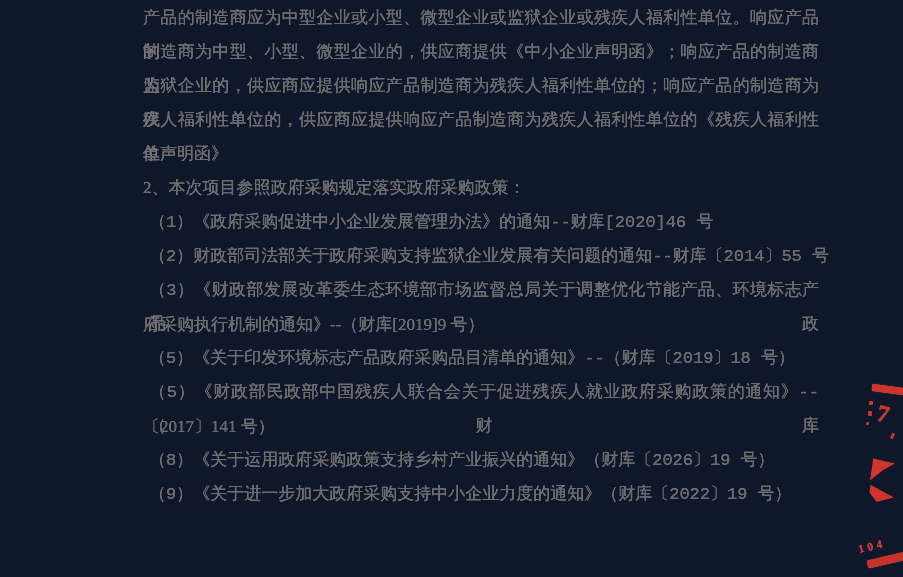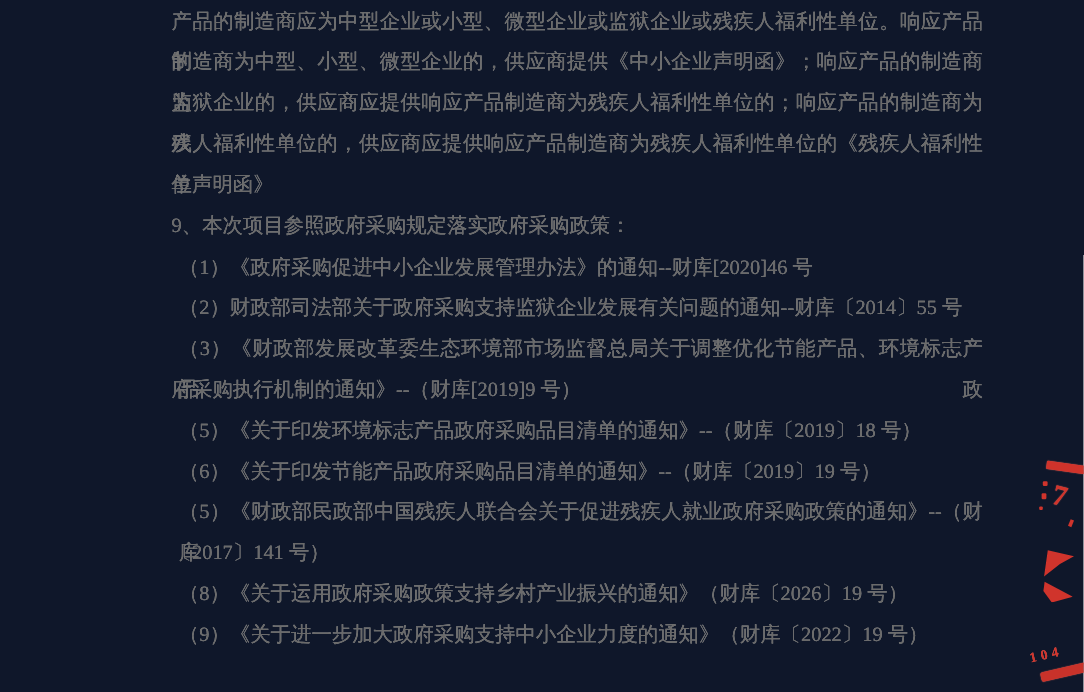--- a/index.html
+++ b/index.html
@@ -34,20 +34,21 @@
     white-space: nowrap;
     overflow: visible;
   }
   .line.just {
     white-space: normal;
     text-align: justify;
     text-align-last: justify;
   }
   .line.ind {
     padding-left: 6px;
+    font-family: Liberation Mono, monospace;
   }
   
   .seal {
     position: absolute;
     left: 855px;
     top: 380px;
     width: 48px;
     height: 197px;
     color: #d0342c;
   }
@@ -113,27 +114,26 @@
 <body>
 
 <div class="page">
 
   <div class="text-block">
     <div class="line just">产品的制造商应为中型企业或小型、微型企业或监狱企业或残疾人福利性单位。响应产品的</div>
     <div class="line just">制造商为中型、小型、微型企业的，供应商提供《中小企业声明函》；响应产品的制造商为</div>
     <div class="line just">监狱企业的，供应商应提供响应产品制造商为残疾人福利性单位的；响应产品的制造商为残</div>
     <div class="line just">疾人福利性单位的，供应商应提供响应产品制造商为残疾人福利性单位的《残疾人福利性单</div>
     <div class="line">位声明函》</div>
-    <div class="line">9、本次项目参照政府采购规定落实政府采购政策：</div>
+    <div class="line">2、本次项目参照政府采购规定落实政府采购政策：</div>
     <div class="line ind">（1）《政府采购促进中小企业发展管理办法》的通知--财库[2020]46 号</div>
     <div class="line ind">（2）财政部司法部关于政府采购支持监狱企业发展有关问题的通知--财库〔2014〕55 号</div>
     <div class="line ind just">（3）《财政部发展改革委生态环境部市场监督总局关于调整优化节能产品、环境标志产品政</div>
     <div class="line">府采购执行机制的通知》--（财库[2019]9 号）</div>
     <div class="line ind">（5）《关于印发环境标志产品政府采购品目清单的通知》--（财库〔2019〕18 号）</div>
-    <div class="line ind">（6）《关于印发节能产品政府采购品目清单的通知》--（财库〔2019〕19 号）</div>
     <div class="line ind just">（5）《财政部民政部中国残疾人联合会关于促进残疾人就业政府采购政策的通知》--（财库</div>
     <div class="line">〔2017〕141 号）</div>
     <div class="line ind">（8）《关于运用政府采购政策支持乡村产业振兴的通知》（财库〔2026〕19 号）</div>
     <div class="line ind">（9）《关于进一步加大政府采购支持中小企业力度的通知》（财库〔2022〕19 号）</div>
   </div>
 
   <div class="seal">
     <div class="seal-bar-top"></div>
     <div class="seal-dot d1"></div>
     <div class="seal-dot d2"></div>

